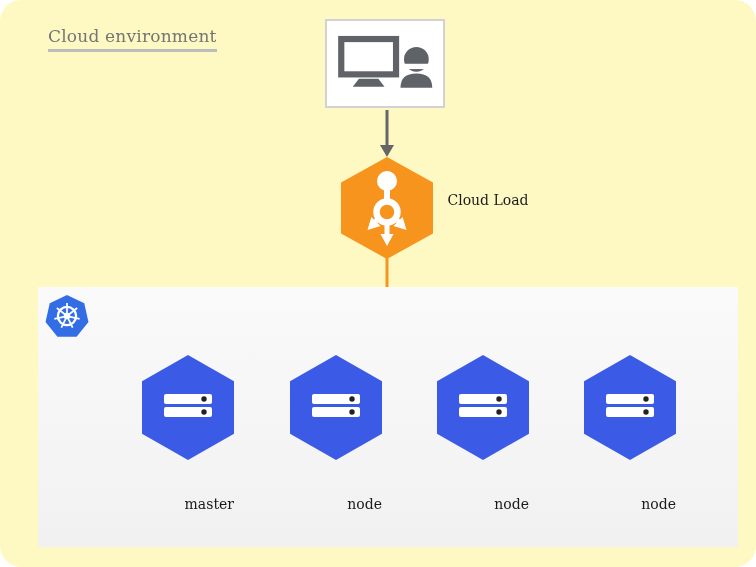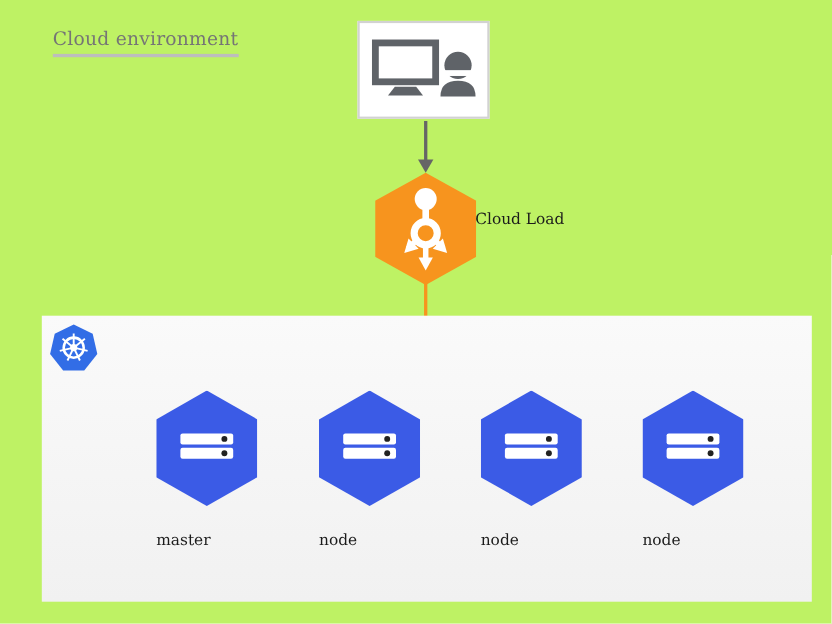--- a/index.html
+++ b/index.html
@@ -12,23 +12,24 @@
     --underline-gray:#BDBDBD;
     --panel-top:#FAFAFA;
     --panel-bottom:#F1F1F1;
     --label-dark:#1B1B1B;
   }
   *{margin:0;padding:0;box-sizing:border-box;}
   html,body{background:#fff;}
   #stage{
     position:relative;
     width:756px;height:567px;
-    background:#bef264;
+    background:#fef9c3;
     font-family:"DejaVu Serif","Liberation Serif",serif;
     overflow:hidden;
+    border-radius:21px;
   }
   
   .env-title{
     position:absolute;left:48px;top:26px;
     font-size:17px;color:var(--title-gray);
     letter-spacing:0.2px;
     padding-bottom:3px;
     border-bottom:3px solid var(--underline-gray);
   }
   
@@ -48,31 +49,31 @@
     position:absolute;
     clip-path:polygon(50% 0,100% 25%,100% 75%,50% 100%,0 75%,0 25%);
     display:flex;align-items:center;justify-content:center;
   }
   .hex.lb{left:341px;top:157px;width:92px;height:102px;background:var(--orange);}
   .hex.node{width:92px;height:105px;top:355px;background:var(--node-blue);}
   .hex.n0{left:142px;} .hex.n1{left:290px;} .hex.n2{left:437px;} .hex.n3{left:584px;}
   
   .lb-label{
     position:absolute;left:432px;top:190px;width:112px;
-    text-align:left;font-size:14px;line-height:1.55;color:var(--label-dark);
+    text-align:center;font-size:14px;line-height:1.55;color:var(--label-dark);
   }
   
   .panel{
     position:absolute;left:38px;top:287px;width:700px;height:260px;
     background:linear-gradient(180deg,var(--panel-top),var(--panel-bottom));
   }
   .k8s-logo{position:absolute;left:44px;top:294px;width:46px;height:46px;}
   
   .node-label{
-    position:absolute;top:483px;width:92px;text-align:left;
+    position:absolute;top:496px;width:92px;text-align:right;
     font-size:14px;color:var(--label-dark);
   }
   .node-label.n0{left:142px;} .node-label.n1{left:290px;}
   .node-label.n2{left:437px;} .node-label.n3{left:584px;}
   .icon-gray-fill{fill:var(--icon-gray);}
   .icon-gray-frame{fill:#fff;stroke:var(--icon-gray);stroke-width:7;}
 </style>
 </head>
 <body>
 

